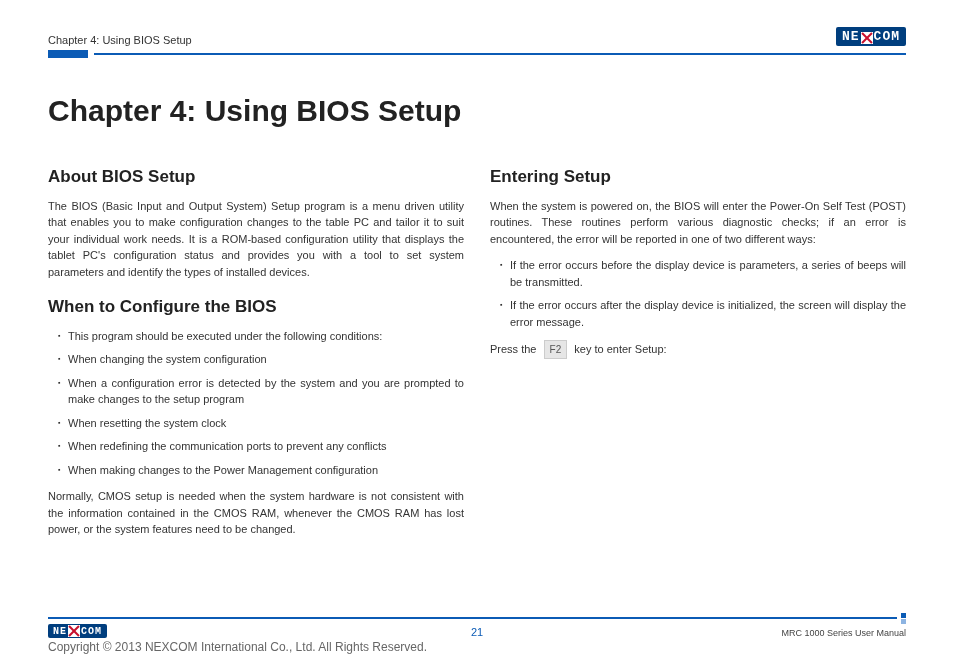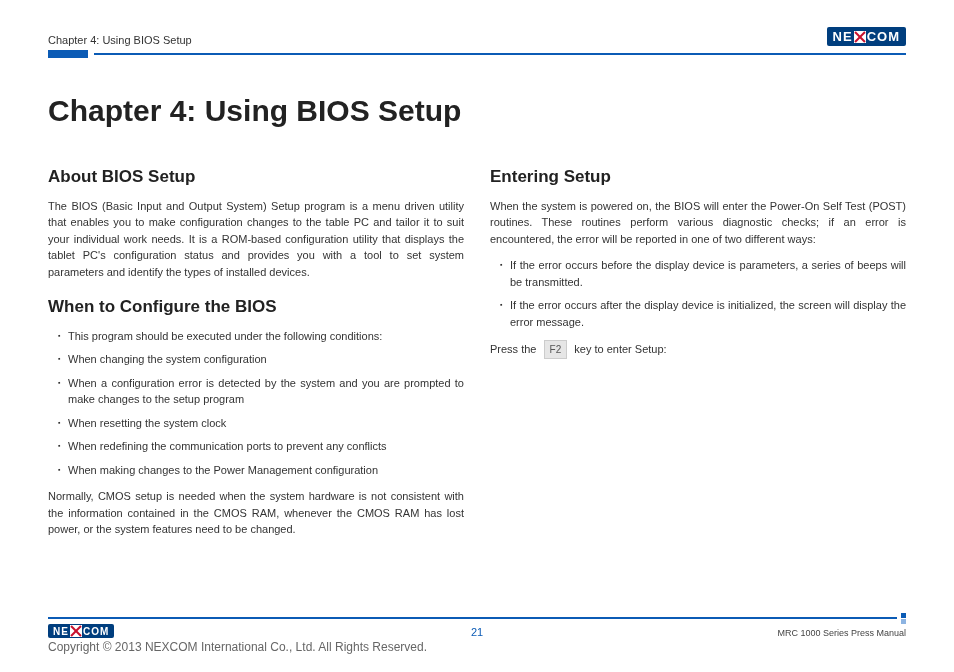--- a/index.html
+++ b/index.html
@@ -17,28 +17,29 @@
     justify-content: space-between;
     align-items: flex-end;
     height: 22px;
   }
   .top-header-left {
     font-size: 11px;
     color: #333;
   }
   .logo {
     display: flex;
-    align-items: center;
+    align-items: flex-end;
     background: #003e7e;
     color: #fff;
     font-weight: bold;
     font-size: 13px;
     letter-spacing: 1px;
     padding: 2px 6px 2px 6px;
     border-radius: 2px;
+    font-family: Liberation Mono, monospace;
   }
   .logo .x {
     display: inline-block;
     color: #003e7e;
     background: #fff;
     position: relative;
     width: 12px;
     height: 12px;
     margin: 0 1px;
   }
@@ -210,16 +211,16 @@
   </div>
   <div class="footer-row">
     <div class="left">
       <div class="logo logo-footer">
         <span>NE</span>
         <span class="x"></span>
         <span>COM</span>
       </div>
     </div>
     <div class="pagenum">21</div>
-    <div>MRC 1000 Series Press Manual</div>
+    <div>MRC 1000 Series User Manual</div>
   </div>
   <div style="font-size:12px;color:#666;margin-top:2px;">Copyright © 2013 NEXCOM International Co., Ltd. All Rights Reserved.</div>
 </div>
 
 </body></html>

